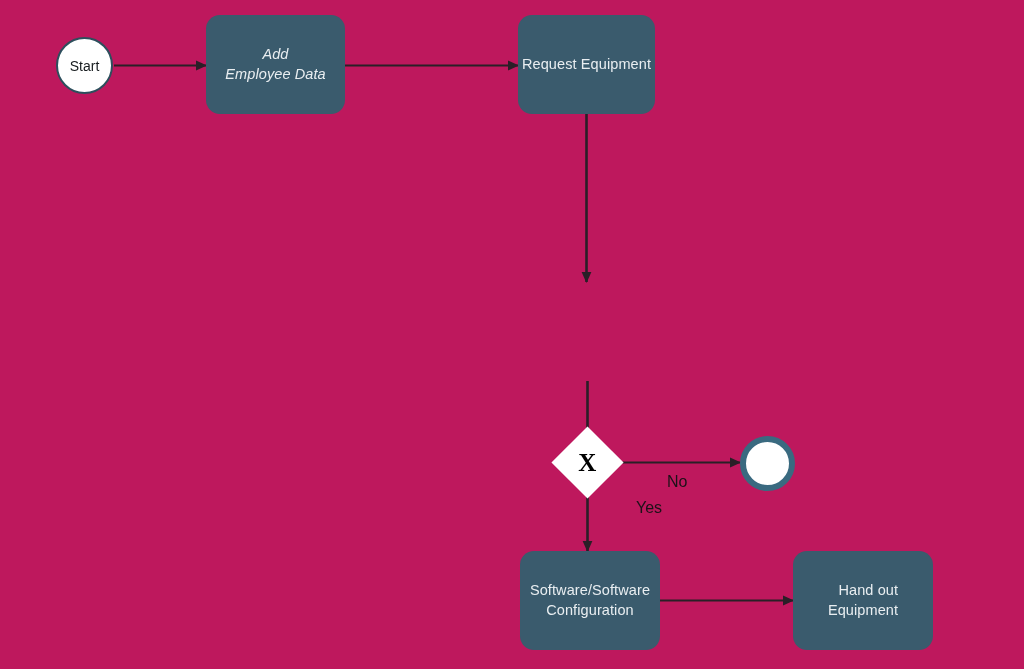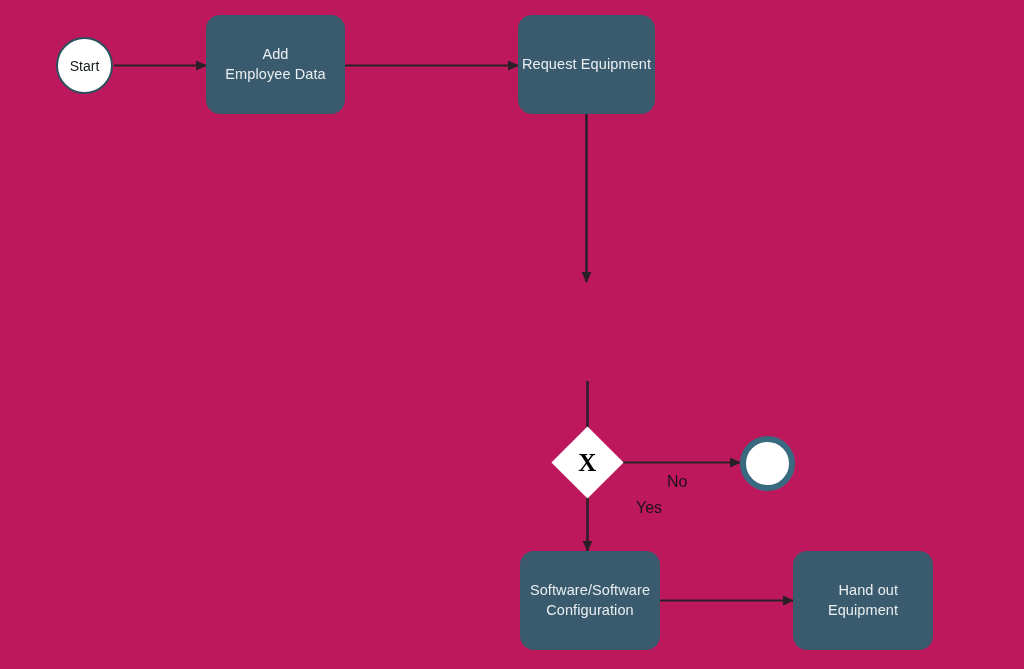--- a/index.html
+++ b/index.html
@@ -107,21 +107,21 @@
 
     <line x1="587.5" y1="488" x2="587.5" y2="551" stroke="#2a1f27" stroke-width="2.6" marker-end="url(#arrowhead)"></line>
 
     <line x1="660" y1="600.5" x2="793" y2="600.5" stroke="#2a1f27" stroke-width="2.2" marker-end="url(#arrowhead)"></line>
   </svg>
 
   <div class="node-event event-start" style="left:56px; top:37px; width:57px; height:57px;">
     <span>Start</span>
   </div>
 
-  <div class="node-task" style="left:206px; top:15px; width:139px; height:99px;">Add
+  <div class="node-task" style="left:206px; top:15px; width:139px; height:99px;font-style:italic;">Add
 Employee Data</div>
 
   <div class="node-task" style="left:518px; top:15px; width:137px; height:99px;">Request Equipment</div>
 
 
   <div class="node-gateway" style="left:562px; top:437px; width:51px; height:51px;">
     <span class="gateway-mark">X</span>
   </div>
 
   <div class="node-event event-end" style="left:740px; top:436px; width:55px; height:55px;"></div>

